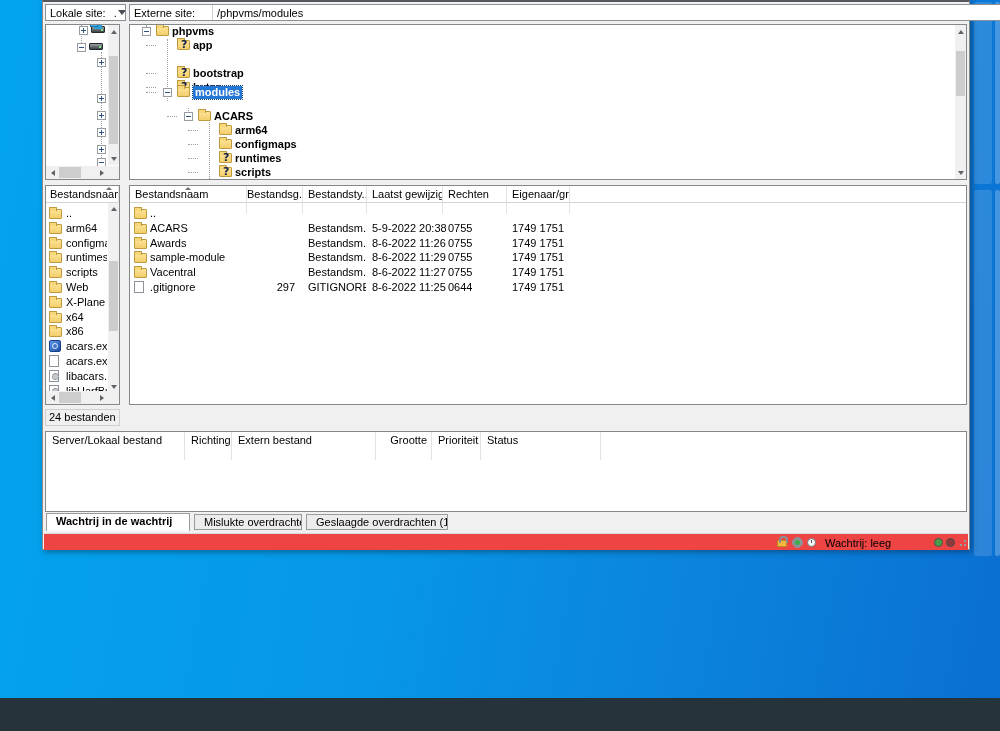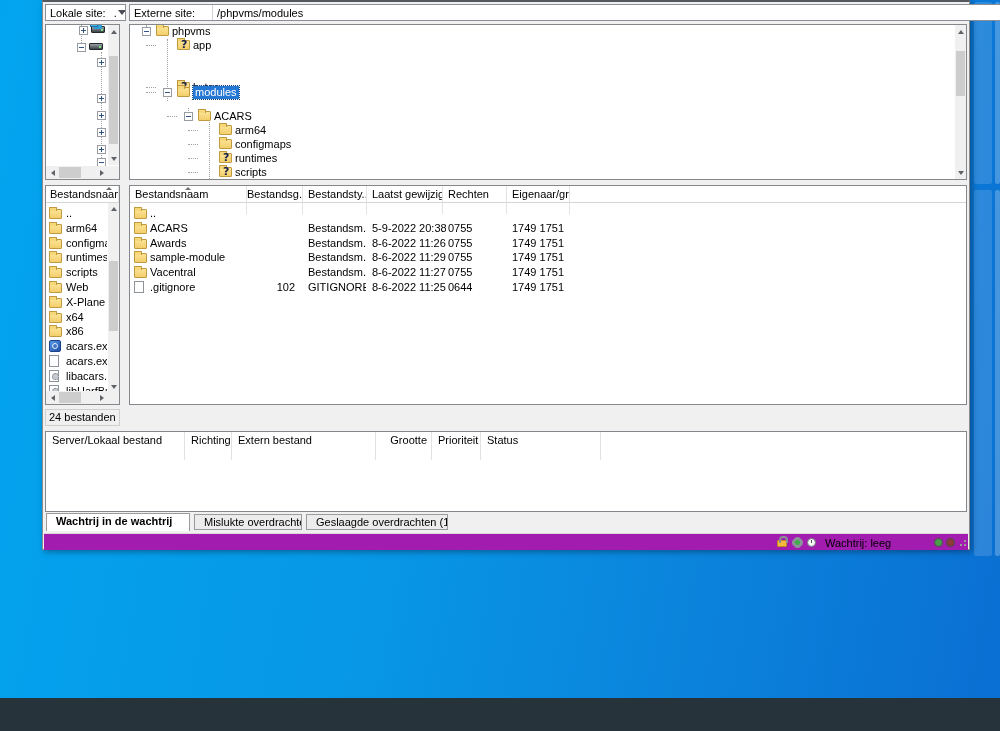--- a/index.html
+++ b/index.html
@@ -18,21 +18,21 @@
   .combo { position:absolute; top:2px; height:17px; background:#fff; border:1px solid #8b8f98;
            display:flex; align-items:center; white-space:nowrap; overflow:hidden; }
   .combo .lbl { padding:0 4px; }
   .combo .sep { width:1px; height:15px; background:#d2d2d2; }
   .combo .val { padding:0 4px; flex:1; overflow:hidden; }
   .combo .chev { width:14px; height:15px; display:flex; align-items:center; justify-content:center; }
 
   .panel { position:absolute; background:#fff; border:1px solid #84878c; overflow:hidden; }
 
   .tree-row { position:absolute; left:0; right:0; height:13px; }
-  .tlabel { position:absolute; top:0; height:13px; line-height:13px; white-space:nowrap; }
+  .tlabel { position:absolute; top:0; height:13px; line-height:13px; white-space:nowrap;font-weight:bold; }
   .tlabel.sel { background:#2577d4; color:#fff; padding:0 2px; outline:1px dotted #14457e; }
 
   .exp { position:absolute; width:9px; height:9px; background:#fff; border:1px solid #979ca2; }
   .exp::before { content:""; position:absolute; left:1px; right:1px; top:3px; height:1px; background:#31537f; }
   .exp.plus::after { content:""; position:absolute; top:1px; bottom:1px; left:3px; width:1px; background:#31537f; }
 
   .guide-v { position:absolute; width:0; border-left:1px dotted #a0a0a0; }
   .guide-h { position:absolute; height:0; border-top:1px dotted #a0a0a0; }
 
   .icon { position:absolute; }
@@ -74,21 +74,21 @@
   .lrow { position:absolute; left:0; right:0; height:14px; line-height:14px; white-space:nowrap; }
   .lcell { position:absolute; top:0; height:14px; line-height:14px; overflow:hidden; white-space:nowrap; }
 
   .statusbox { position:absolute; top:407px; height:17px; background:#f0f0f0; border:1px solid #cfcfcf;
                line-height:15px; padding:0 3px; overflow:hidden; white-space:nowrap; }
 
   .tab { position:absolute; top:512px; height:16px; line-height:15px; padding:0 9px; background:#ececec;
          border:1px solid #9b9b9b; white-space:nowrap; overflow:hidden; }
   .tab.active { background:#fff; font-weight:bold; top:511px; height:18px; border-bottom:none; z-index:2; }
 
-  .statusbar { position:absolute; left:1px; right:1px; top:531px; height:17px; background:#a21caf;
+  .statusbar { position:absolute; left:1px; right:1px; top:531px; height:17px; background:#ef4444;
                border-top:1px solid #d9d9d9; }
   .ico-lock { position:absolute; width:10px; height:7px; background:#f6b73c; border:1px solid #b98a1f; border-radius:1px; }
   .ico-lock::before { content:""; position:absolute; left:1px; top:-5px; width:5px; height:5px;
                border:2px solid #8a8f96; border-bottom:none; border-radius:4px 4px 0 0; }
   .ico-gear { position:absolute; width:9px; height:9px; background:#8d939b; border-radius:50%;
               box-shadow:0 -2px 0 -1px #8d939b, 0 2px 0 -1px #8d939b, -2px 0 0 -1px #8d939b, 2px 0 0 -1px #8d939b; }
   .ico-gear::after { content:""; position:absolute; left:2px; top:2px; width:5px; height:5px; background:#3fae4a; border-radius:50%; }
   .ico-clock { position:absolute; width:9px; height:9px; border:1px solid #6f747a; border-radius:50%; background:#f7f7f7; }
   .ico-clock::after { content:""; position:absolute; left:3px; top:1px; width:1px; height:3px; background:#555; }
   .dot { position:absolute; width:9px; height:9px; border-radius:50%; border:1px solid #4c4c4c; }
@@ -187,20 +187,25 @@
         <div class="tree-row" style="top: 0px;">
           <div class="exp" style="left: 12px; top: 2px;"></div>
           <div class="icon i-folder" style="left: 26px; top: 1px;"></div>
           <div class="tlabel" style="left: 42px;">phpvms</div>
         </div>
         <div class="tree-row" style="top: 14px;">
           <div class="guide-h" style="left: 16px; top: 6px; width: 10px;"></div>
           <div class="icon i-folder q" style="left: 47px; top: 1px;"></div>
           <div class="tlabel" style="left: 63px;">app</div>
         </div>
+        <div class="tree-row" style="top: 42px;">
+          <div class="guide-h" style="left: 16px; top: 6px; width: 10px;"></div>
+          <div class="icon i-folder q" style="left: 47px; top: 1px;"></div>
+          <div class="tlabel" style="left: 63px;">bootstrap</div>
+        </div>
         <div class="tree-row" style="top: 56px;">
           <div class="guide-h" style="left: 16px; top: 6px; width: 10px;"></div>
           <div class="icon i-folder q" style="left: 47px; top: 1px;"></div>
           <div class="tlabel" style="left: 63px;">bytes</div>
         </div>
         <div class="tree-row" style="top: 61px;">
           <div class="guide-h" style="left: 16px; top: 6px; width: 10px;"></div>
           <div class="exp" style="left: 33px; top: 2px;"></div>
           <div class="icon i-folder" style="left: 47px; top: 1px;"></div>
           <div class="tlabel sel" style="left: 63px;">modules</div>
@@ -374,21 +379,21 @@
           <div class="lcell" style="left: 20px; width: 95px;">Vacentral</div>
           <div class="lcell" style="left: 117px; width: 48px; text-align: right;"></div>
           <div class="lcell" style="left: 178px; width: 58px;">Bestandsm...</div>
           <div class="lcell" style="left: 242px; width: 74px;">8-6-2022 11:27:...</div>
           <div class="lcell" style="left: 318px; width: 58px;">0755</div>
           <div class="lcell" style="left: 382px; width: 60px;">1749 1751</div>
         </div>
         <div class="lrow" style="top: 77px;">
           <div class="icon i-file" style="left: 4px; top: 1px;"></div>
           <div class="lcell" style="left: 20px; width: 95px;">.gitignore</div>
-          <div class="lcell" style="left: 117px; width: 48px; text-align: right;">102</div>
+          <div class="lcell" style="left: 117px; width: 48px; text-align: right;">297</div>
           <div class="lcell" style="left: 178px; width: 58px;">GITIGNORE...</div>
           <div class="lcell" style="left: 242px; width: 74px;">8-6-2022 11:25:...</div>
           <div class="lcell" style="left: 318px; width: 58px;">0644</div>
           <div class="lcell" style="left: 382px; width: 60px;">1749 1751</div>
         </div>
       </div>
   </div>
 
   <div class="statusbox" style="left:2px;width:75px;">24 bestanden en 8</div>
 

